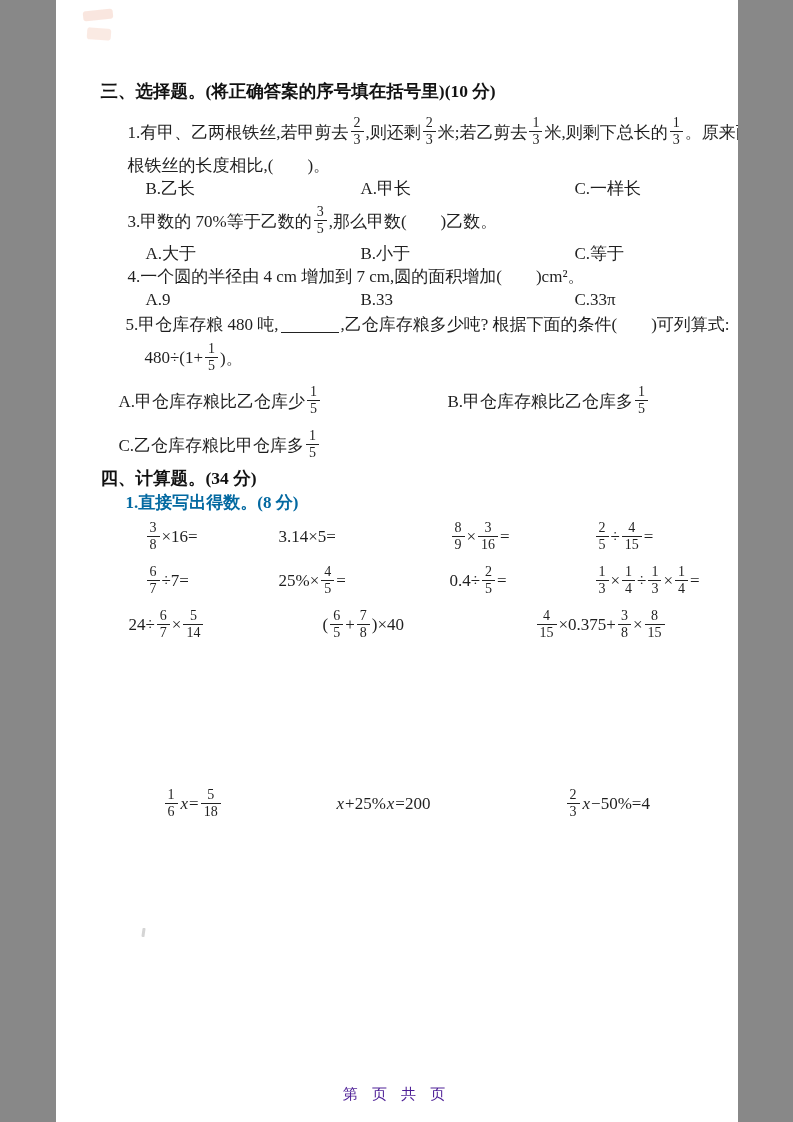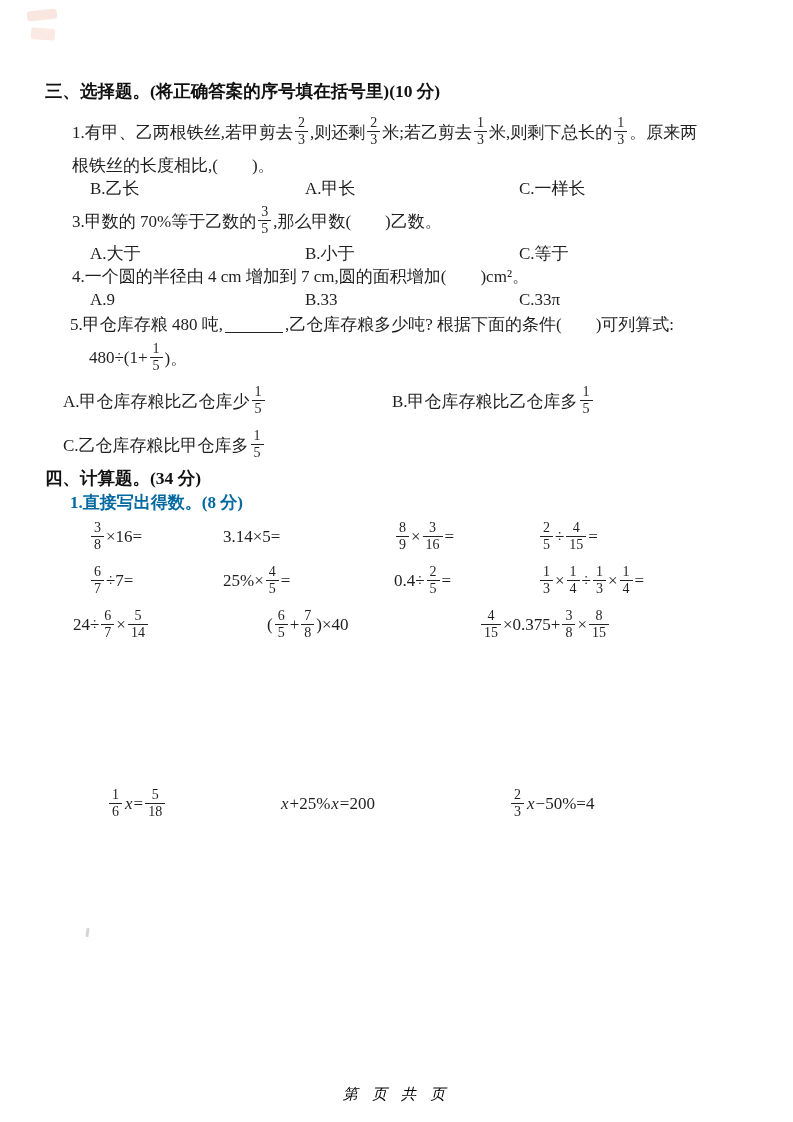--- a/index.html
+++ b/index.html
@@ -1,18 +1,18 @@
 <!DOCTYPE html>
 <html><head>
 <meta charset="utf-8">
 <style>
   html,body{margin:0;padding:0;background:#888;}
   .page{
     position:relative;
-    width:793px;height:1122px;
+    width:682px;height:1122px;
     margin:0 auto;
     background:#ffffff;
     font-family:"Liberation Serif","DejaVu Serif",serif;
     color:#1f1f1f;
     overflow:hidden;
   }
   .content{position:absolute;left:45px;top:80px;width:703px;font-size:17px;}
   h3{font-size:17.5px;font-weight:700;color:#111;margin:0 0 8px 0;line-height:22px;}
   h3.sec2{margin:0 0 2px 0;}
   .q{margin-left:27px;}
@@ -28,21 +28,21 @@
   .crow2{margin-left:28px;display:grid;grid-template-columns:194px 212px auto;align-items:center;min-height:44px;}
   .crow3{margin-left:62px;display:grid;grid-template-columns:173px 229px auto;align-items:center;min-height:44px;margin-top:2px;}
   .sub3{margin-top:135px;}
   .formula{margin-left:44px;}
   .mexpr{display:flex;align-items:center;flex-wrap:wrap;}
   .frac{display:inline-flex;flex-direction:column;align-items:center;vertical-align:middle;line-height:1.12;font-size:14px;margin:0 2px;position:relative;top:-1px;}
   .frac .num{padding:0 3px;}
   .frac .den{border-top:1px solid #222;padding:0 3px;}
   .blank{display:inline-block;width:58px;height:1em;border-bottom:1px solid #222;margin:0 2px;}
   i{font-style:italic;font-family:"Liberation Serif",serif;padding:0 1px;}
-  .footer{position:absolute;left:0;right:0;top:1085px;text-align:center;font-size:15px;letter-spacing:5px;color:#000000;font-family:"Liberation Sans","DejaVu Sans",sans-serif;font-style:italic;}
+  .footer{position:absolute;left:0;right:0;top:1085px;text-align:center;font-size:15px;letter-spacing:5px;color:#4c1d95;font-family:"Liberation Sans","DejaVu Sans",sans-serif;}
   
   .stamp{position:absolute;left:25px;top:6px;width:40px;height:44px;opacity:0.22;pointer-events:none;}
   .stamp span{position:absolute;background:#e8english-9270;}
   .stamp .s1{position:absolute;left:2px;top:4px;width:30px;height:10px;background:#e89270;border-radius:3px;transform:rotate(-6deg);}
   .stamp .s2{position:absolute;left:6px;top:22px;width:24px;height:12px;background:#eda184;border-radius:3px;transform:rotate(4deg);}
   .tiny-mark{position:absolute;left:86px;top:928px;width:3px;height:9px;background:#b9b9b9;opacity:.6;border-radius:1px;transform:rotate(8deg);}
 </style>
 </head>
 <body>
 

